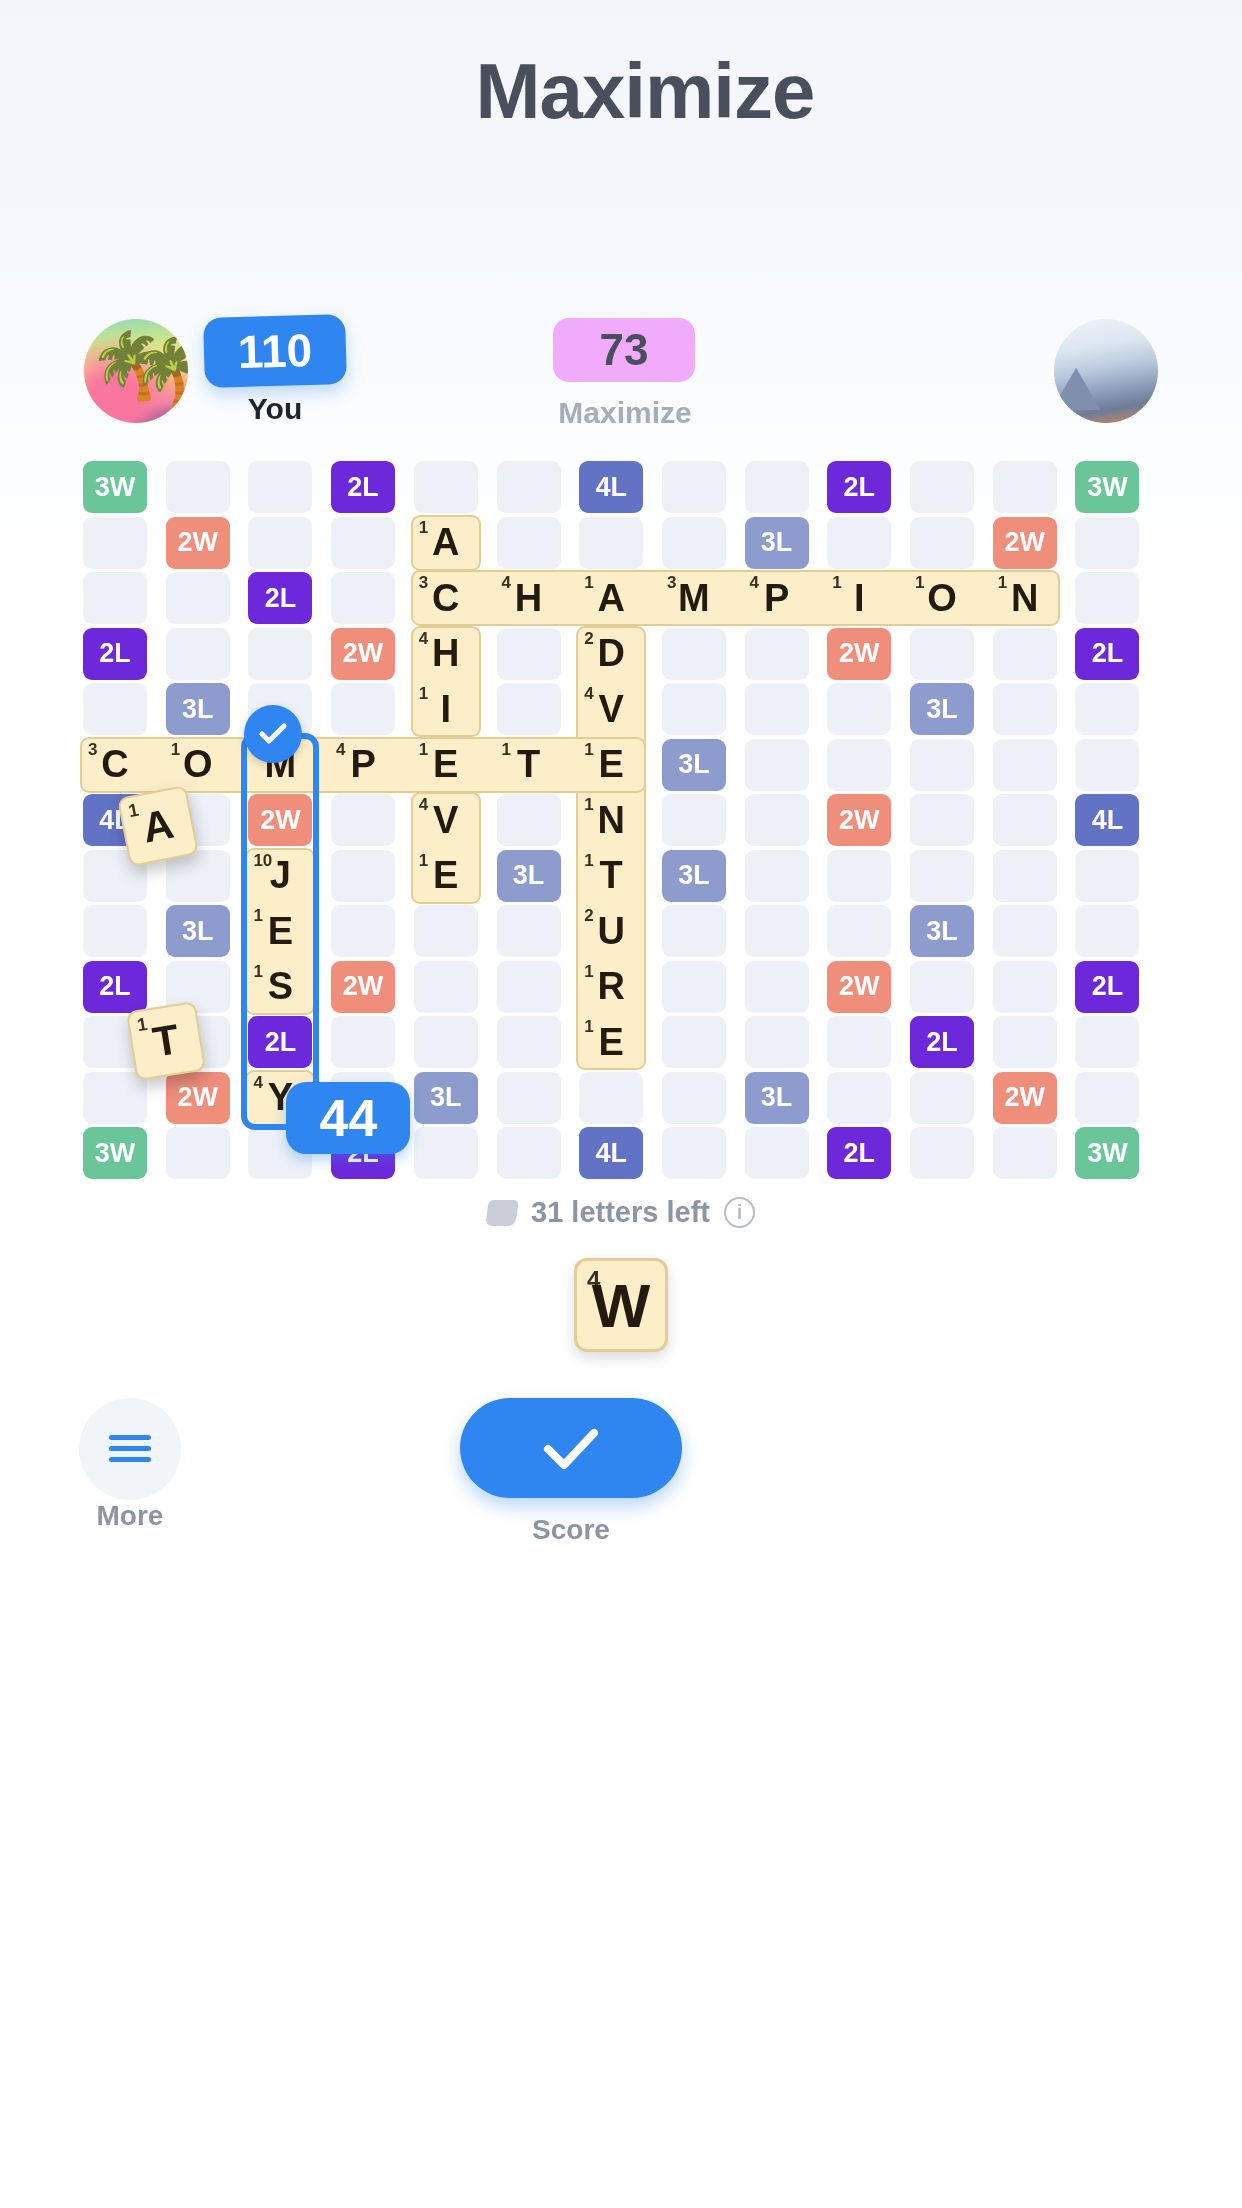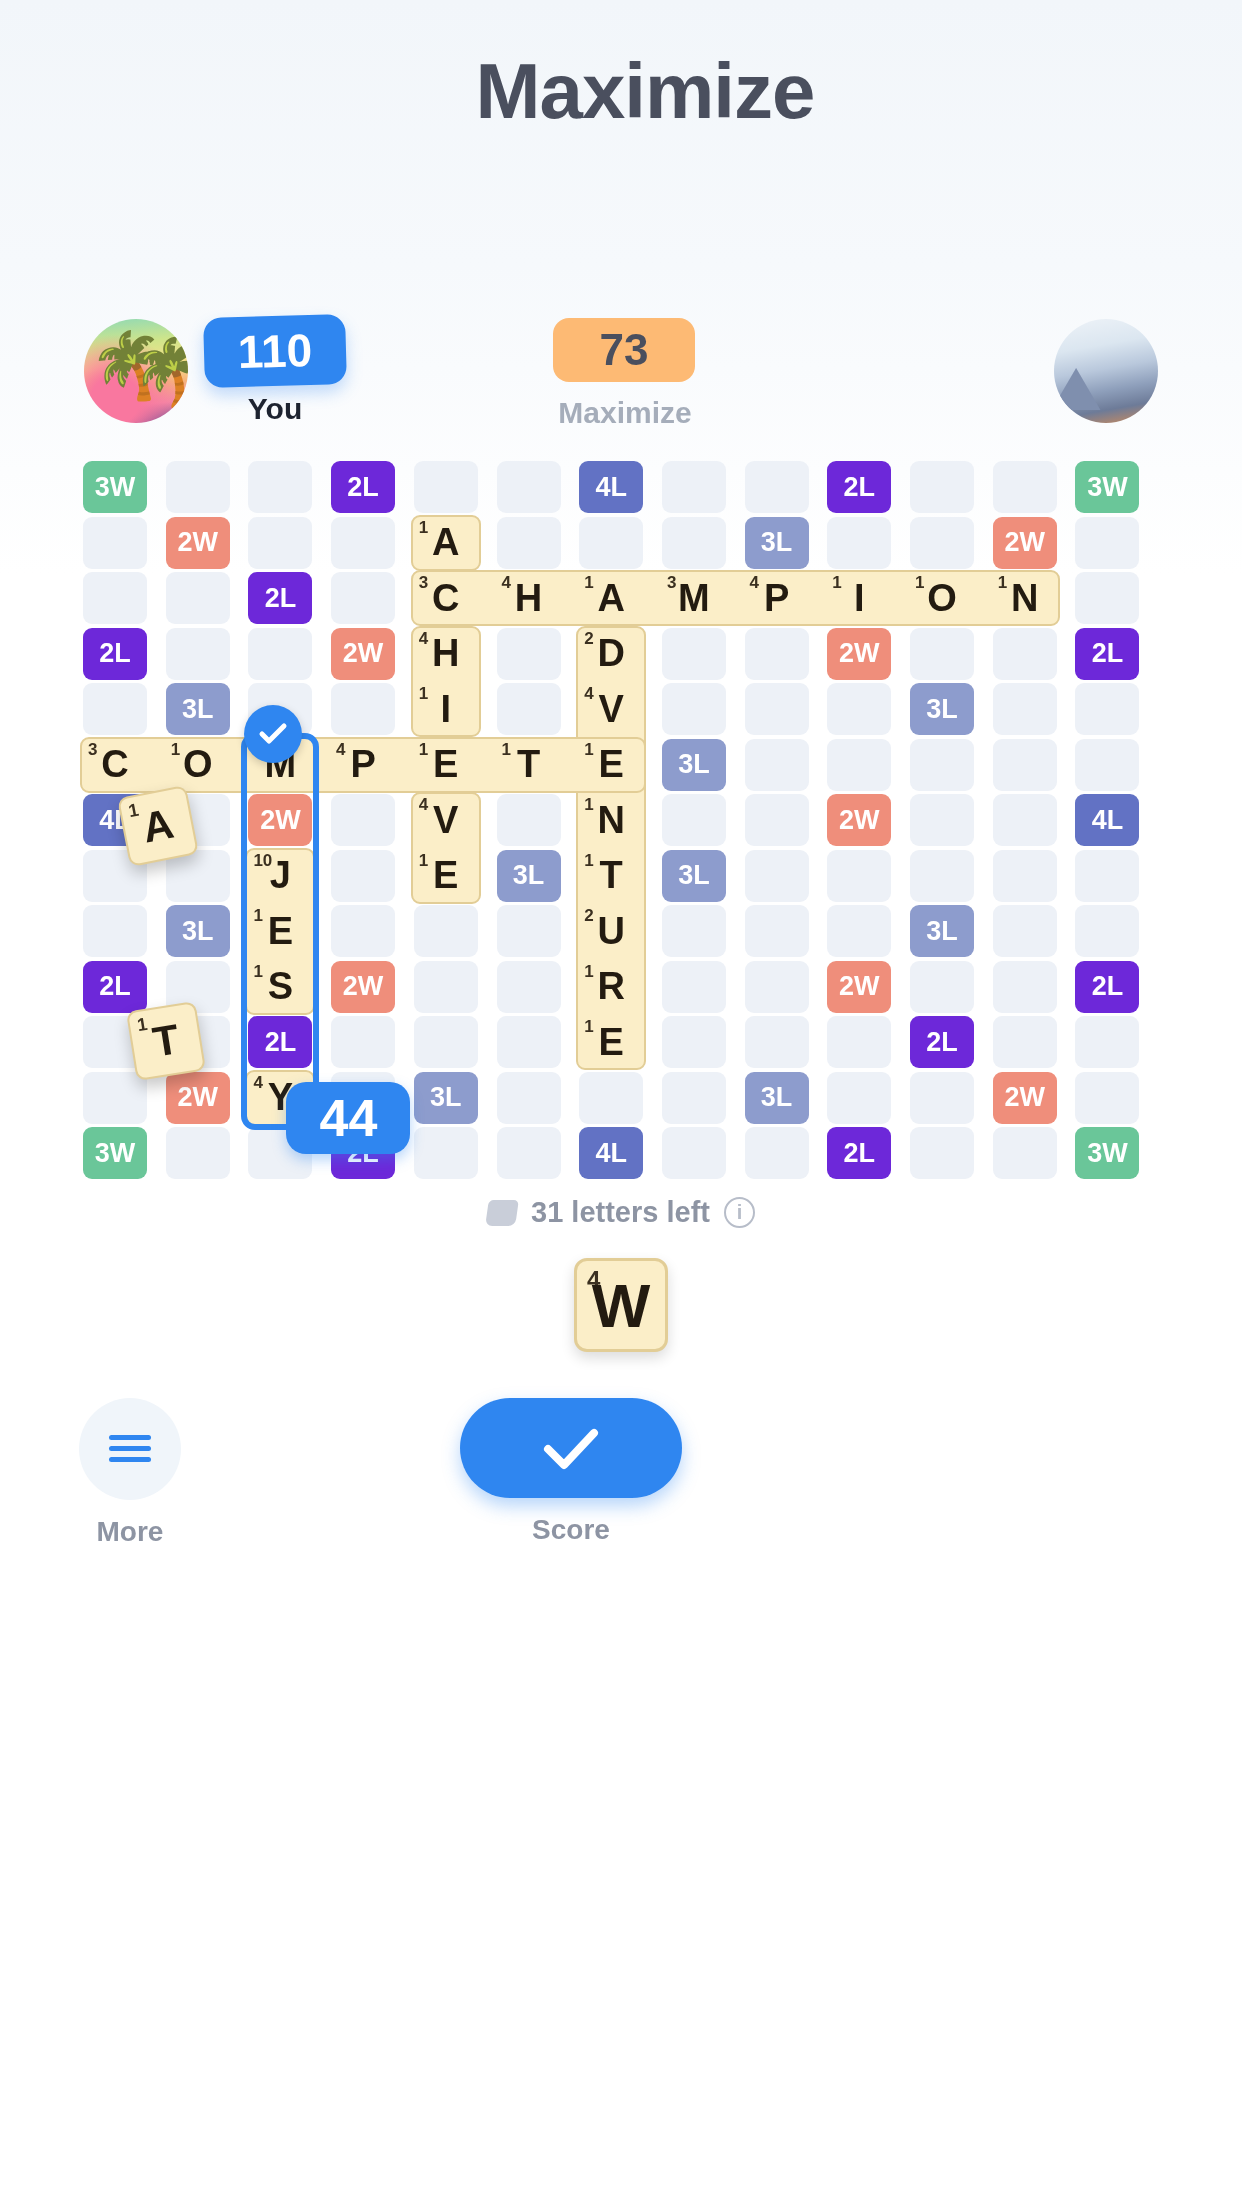--- a/index.html
+++ b/index.html
@@ -49,21 +49,21 @@
   .my-name{
     position:absolute;left:200px;top:92px;width:150px;text-align:center;
     font-size:30px;color:#1d2330;font-weight:bold;
   }
   .vs{
     position:absolute;left:566px;top:38px;width:110px;text-align:center;
     font-size:36px;color:#9aa3b2;font-weight:bold;
   }
   .opp-score{
     position:absolute;left:553px;top:18px;width:142px;height:64px;
-    background:#fdba74;border-radius:16px;
+    background:#f0abfc;border-radius:16px;
     display:flex;align-items:center;justify-content:center;
     color:#4a4f5e;font-size:44px;font-weight:bold;
     left:auto;right:auto;
   }
   .opp-wrap{position:absolute;left:553px;top:18px;width:0;height:0;}
   .opp-score{position:absolute;left:0px;top:0px;}
   .opp-name{
     position:absolute;left:-8px;top:78px;width:160px;text-align:center;
     font-size:30px;color:#a5adba;font-weight:bold;
   }
@@ -168,21 +168,21 @@
   }
   .racktile .val{position:absolute;left:10px;top:5px;font-size:24px;font-weight:bold;color:#3b3020;}
 
   
   .bottombar{position:absolute;left:0;top:1398px;width:1242px;height:200px;}
   .bb{position:absolute;text-align:center;}
   .circbtn{
     width:102px;height:102px;border-radius:50%;background:#f0f5fa;
     display:flex;align-items:center;justify-content:center;margin:0 auto;
   }
-  .bb .lbl{margin-top:16px;font-size:28px;color:#8d94a3;font-weight:bold;}
+  .bb .lbl{font-size:28px;color:#8d94a3;font-weight:bold;}
   .submitbtn{
     position:absolute;left:331px;top:0px;width:222px;height:100px;
     background:#2f86f0;border-radius:50px;
     display:flex;align-items:center;justify-content:center;
     box-shadow:0 8px 18px rgba(47,134,240,.35);
   }
   .submitlbl{
     position:absolute;left:331px;top:116px;width:222px;text-align:center;
     font-size:28px;color:#8d94a3;font-weight:bold;
   }

